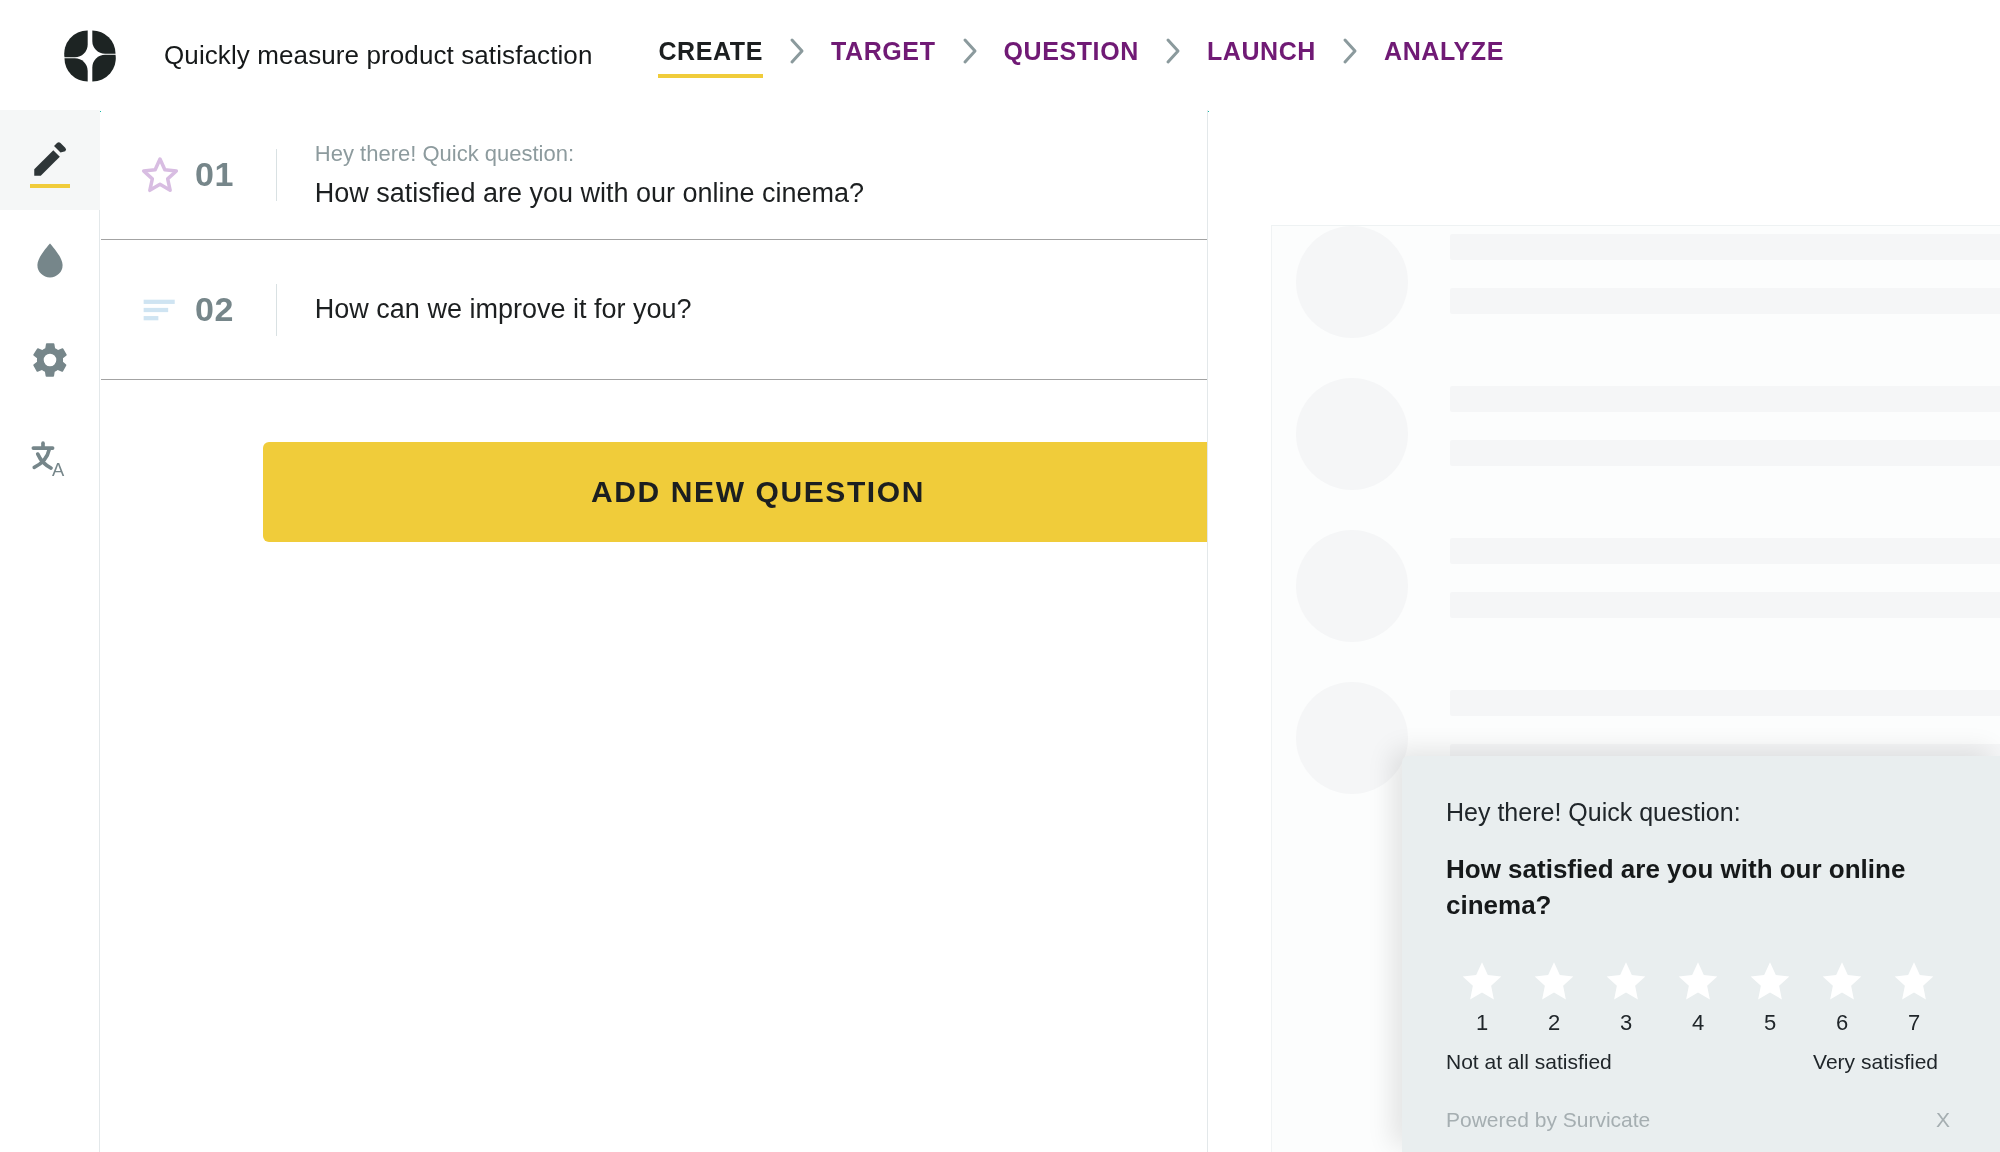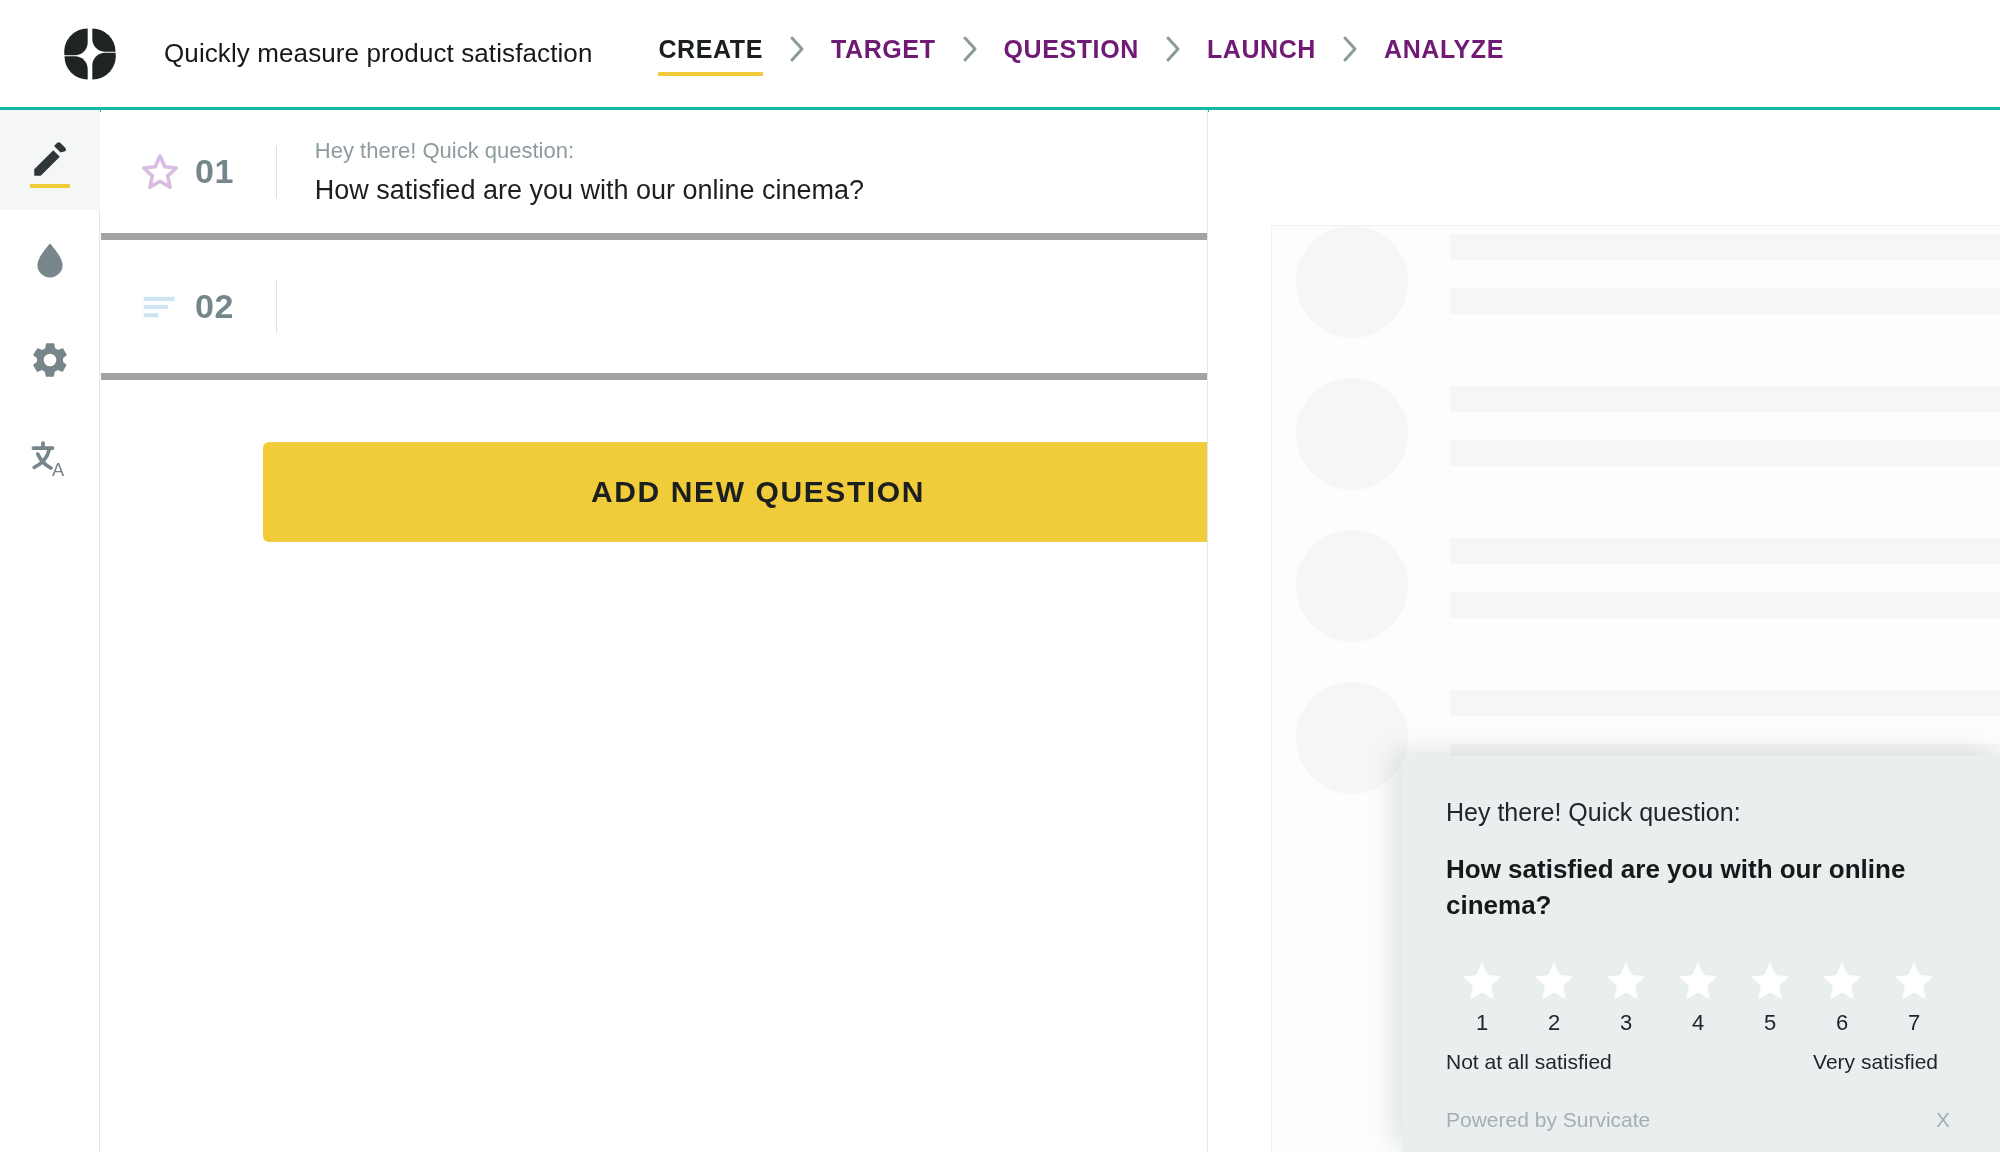--- a/index.html
+++ b/index.html
@@ -12,21 +12,21 @@
     font-family: "Liberation Sans", sans-serif;
     -webkit-font-smoothing: antialiased;
   }
 
   
   .topbar {
     position: absolute;
     left: 0; top: 0;
     width: 2000px; height: 112px;
     background: #ffffff;
-    border-bottom: 5px solid #14b8a6;
+    border-bottom: 1px solid #14b8a6;
     display: flex;
     align-items: center;
   }
 
   .logo-wrap {
     width: 100px;
     margin-left: 40px;
     display: flex;
     align-items: center;
     justify-content: center;
@@ -105,21 +105,21 @@
     left: 101px; top: 110px;
     width: 1107px; height: 1042px;
     background: #ffffff;
     border-right: 1px solid #e3e8ea;
     overflow: hidden;
   }
 
   .qrow {
     display: flex;
     align-items: center;
-    border-bottom: 7px solid #a3a3a3;
+    border-bottom: 1px solid #a3a3a3;
     padding: 0 0 0 36px;
     cursor: pointer;
     background: #fff;
   }
   .qrow.r1 { height: 130px; }
   .qrow.r2 { height: 140px; }
   .qrow.r3 { height: 138px; }
 
   .qicon {
     width: 46px; height: 46px;
@@ -394,20 +394,23 @@
       <svg width="42" height="36" viewBox="0 0 24 22">
         <g stroke="#cfe4f2" stroke-width="2.6" stroke-linecap="butt">
           <line x1="2" y1="6" x2="21" y2="6"></line>
           <line x1="2" y1="11" x2="17" y2="11"></line>
           <line x1="2" y1="16" x2="11" y2="16"></line>
         </g>
       </svg>
     </div>
     <div class="qnum">02</div>
     <div class="qdivider"></div>
+    <div class="qtext">
+      <div class="qmain">How can we improve it for you?</div>
+    </div>
   </div>
 
 
   <div class="add-wrap">
     <button class="add-btn">ADD NEW QUESTION</button>
   </div>
 </div>
 
 <div class="preview">
   <div class="preview-inner">

